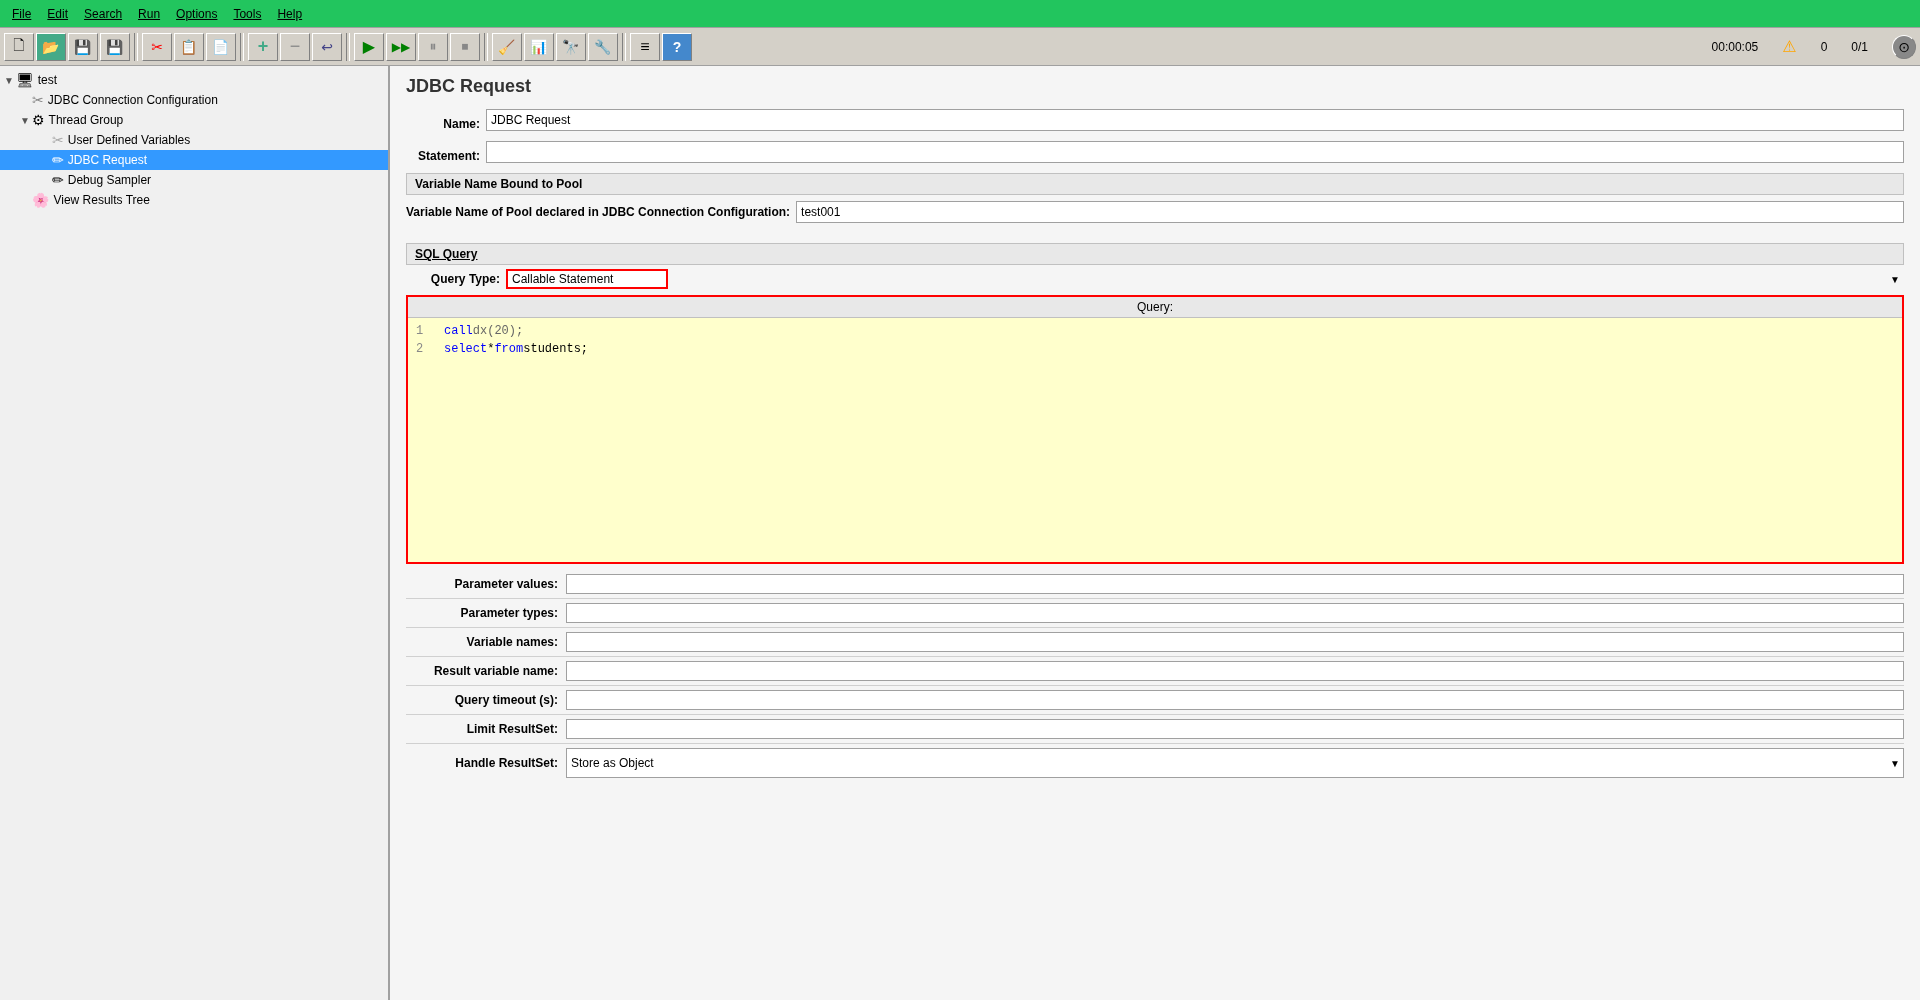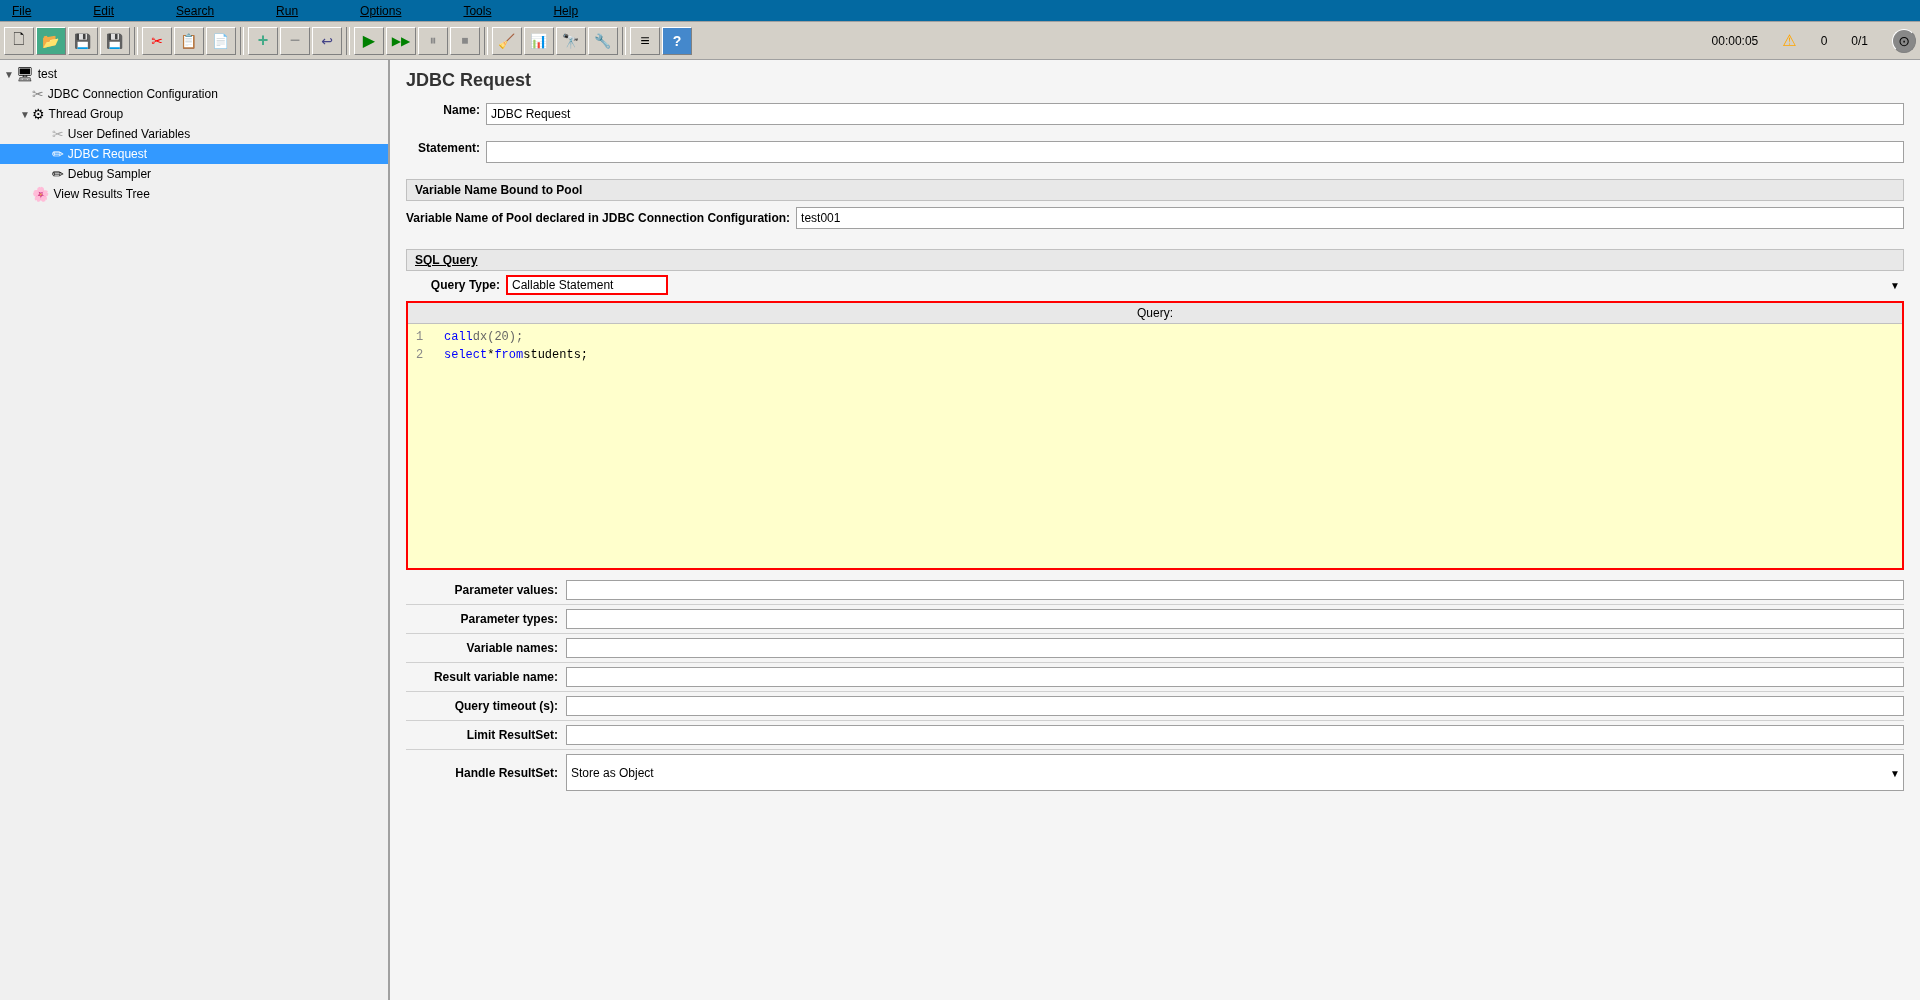--- a/index.html
+++ b/index.html
@@ -1,26 +1,25 @@
 <!DOCTYPE html>
 <html><head>
   <meta charset="utf-8">
   <style>
     * { box-sizing: border-box; margin: 0; padding: 0; }
     body { font-family: 'Arial', sans-serif; font-size: 12px; background: #d4d0c8; overflow: hidden; }
 
     
     .menubar {
-      background: #0369a1;
+      background: #22c55e;
       border-bottom: 1px solid #a0a0a0;
       display: flex;
       align-items: center;
       padding: 2px 4px;
-      height: 22px;
-      gap: 46px;
+      height: 28px;
     }
     .menubar-item {
       padding: 2px 8px;
       cursor: pointer;
       font-size: 12px;
       text-decoration: underline;
     }
 
     
     .toolbar {
@@ -89,22 +88,22 @@
 
     .panel-title {
       font-size: 18px;
       font-weight: bold;
       color: #333;
       margin-bottom: 12px;
     }
 
     .form-row {
       display: flex;
-      align-items: flex-start;
-      margin-bottom: 16px;
+      align-items: flex-end;
+      margin-bottom: 10px;
     }
     .form-label {
       font-weight: bold;
       min-width: 80px;
       text-align: right;
       padding-right: 6px;
       font-size: 12px;
     }
     .form-input {
       flex: 1;
@@ -267,21 +266,21 @@
       min-width: 160px;
       text-align: right;
       padding-right: 8px;
     }
     .handle-select-wrapper {
       flex: 1;
       position: relative;
     }
     .handle-select {
       width: 100%;
-      height: 37px;
+      height: 30px;
       border: 1px solid #a0a0a0;
       background: white;
       font-size: 12px;
       padding: 0 4px;
       appearance: none;
     }
     .handle-select-wrapper::after {
       content: '▼';
       position: absolute;
       right: 4px;

